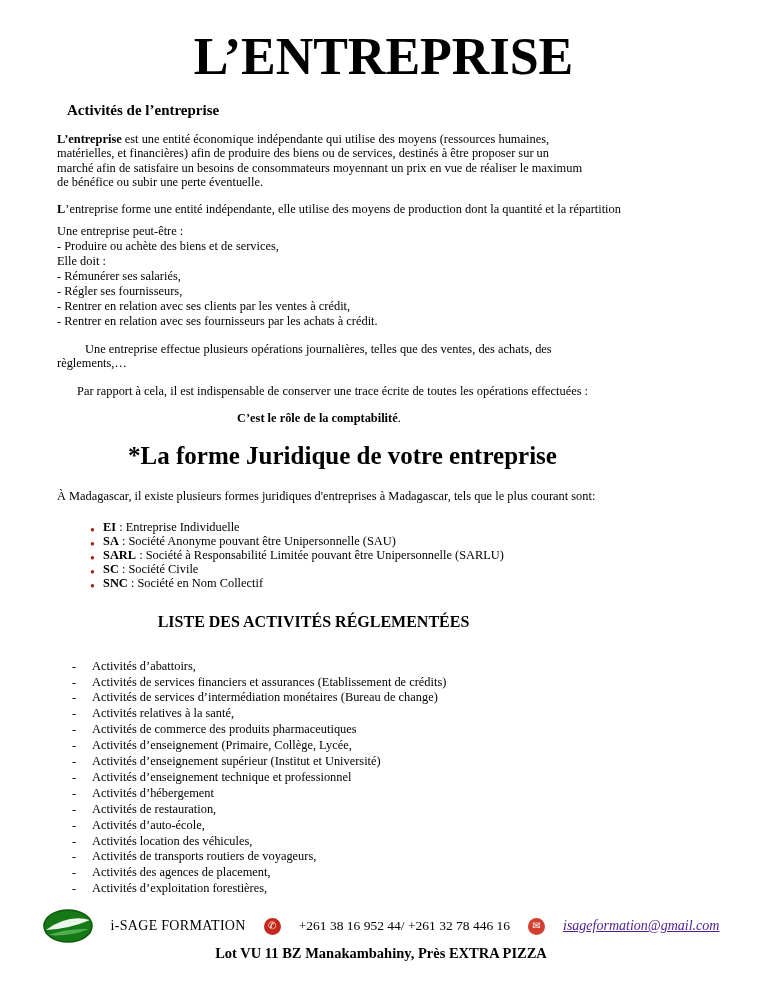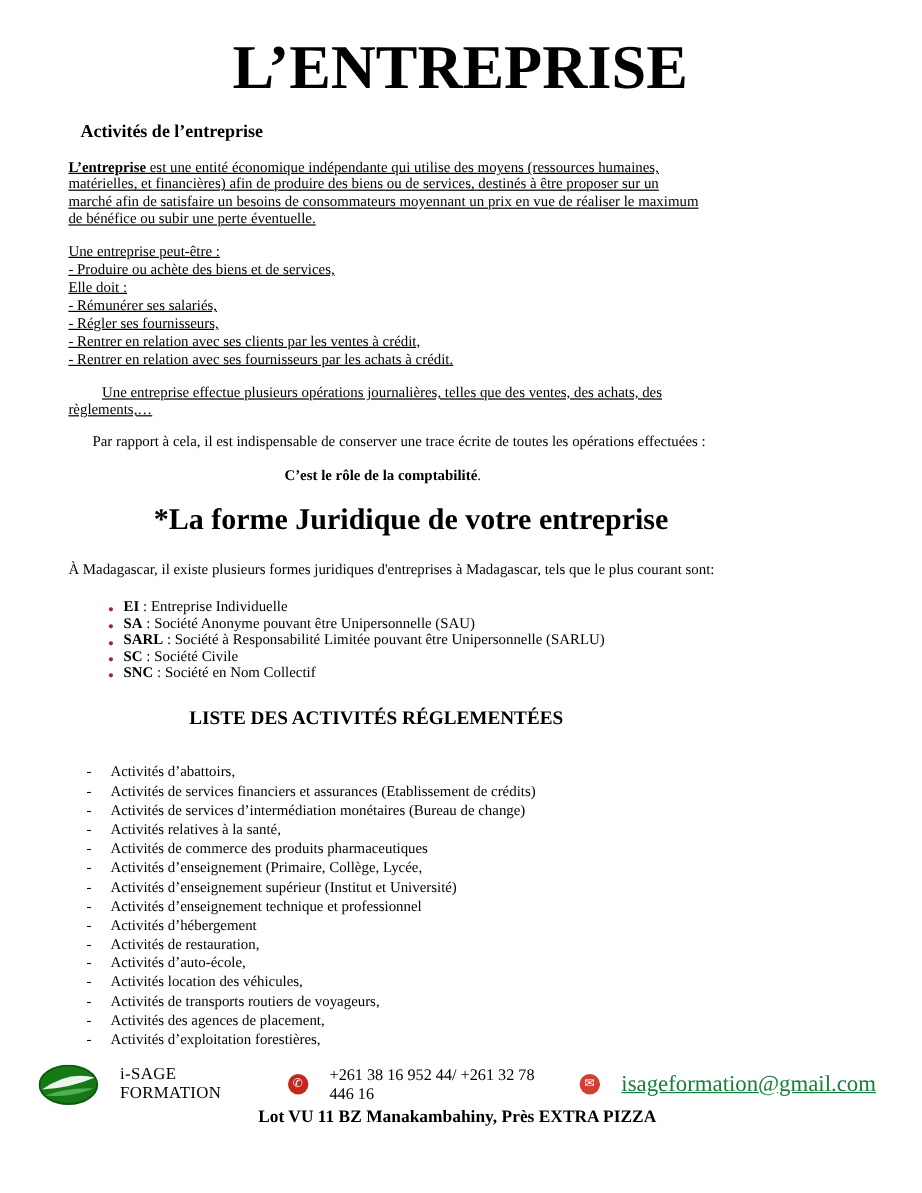--- a/index.html
+++ b/index.html
@@ -8,21 +8,21 @@
     width:768px; height:994px; overflow:hidden;
     font-family:"Liberation Serif", serif;
     color:#000000;
   }
   .page { padding:28px 58px 0 57px; }
 
   .doc-title { font-size:52px; line-height:1.12; font-weight:700; text-align:center; }
   .def-heading { font-size:15px; font-weight:700; margin:16px 0 0 10px; }
 
   .para { font-size:12.4px; line-height:14.2px; margin:13px 0 0 0; }
-  .line { display:block;text-decoration:underline; }
+  .line { display:block; }
   .indent1 { padding-left:28px; }
   .para.indent2 { padding-left:20px; }
 
   .plain { margin-top:8px; font-size:12.4px; line-height:15px; }
 
   .centerline { padding-left:180px; font-size:12.4px; line-height:14.2px; margin-top:13px; }
 
   .big-heading { font-size:25px; font-weight:700; text-align:center; margin:17px 82px 0 0; }
   .intro { font-size:12.4px; margin-top:19px; }
 
@@ -36,41 +36,42 @@
   ul.dash-list li { font-size:12.4px; line-height:15.9px; position:relative; padding-left:20px; }
   ul.dash-list li::before { content:"-"; position:absolute; left:0; }
 
   .footer { margin:12px -20px 0 -25px; }
   .footer-row { display:flex; align-items:center; justify-content:center; gap:18px; }
   .org-name { font-size:14px; letter-spacing:.3px; }
   .phones { font-size:13.5px; }
   .icon-circle { width:17px; height:17px; border-radius:50%; display:inline-flex; align-items:center; justify-content:center; color:#ffffff; font-size:10px; line-height:1; flex:0 0 auto; }
   .phone-bg { background:#c4281c; }
   .mail-bg  { background:#d23f31; }
-  .email-link { color:#15803d; text-decoration:underline; font-size:19px; }
+  .email-link { color:#4c1d95; text-decoration:underline; font-size:14px;font-style:italic; }
   .address { font-size:14.5px; font-weight:700; text-align:center; margin-top:2px; }
   .logo { flex:0 0 auto; }
 </style>
 </head>
 <body>
 
 <div class="page">
 
   <h1 class="doc-title">L’ENTREPRISE</h1>
 
   <h2 class="def-heading">Activités de l’entreprise</h2>
 
   <p class="para">
     <span class="line"><b>L’entreprise</b><span> est une entité économique indépendante qui utilise des moyens (ressources humaines,</span></span>
     <span class="line">matérielles, et financières) afin de produire des biens ou de services, destinés à être proposer sur un</span>
     <span class="line">marché afin de satisfaire un besoins de consommateurs  moyennant un prix en vue de réaliser le maximum</span>
     <span class="line">de bénéfice ou subir une perte éventuelle.</span>
   </p>
 
   <p class="para">
+    <span class="line"><b>L</b><span>’entreprise forme une entité indépendante, elle utilise des moyens de production dont la quantité et la  répartition</span></span>
   </p>
 
   <div class="plain">
     <span class="line">Une entreprise peut-être :</span>
     <span class="line">- Produire ou achète des biens et de services,</span>
     <span class="line">Elle doit :</span>
     <span class="line">- Rémunérer ses salariés,</span>
     <span class="line">- Régler ses  fournisseurs,</span>
     <span class="line">- Rentrer en relation avec ses clients par les ventes à crédit,</span>
     <span class="line">- Rentrer en relation avec ses fournisseurs par les achats à crédit.</span>

